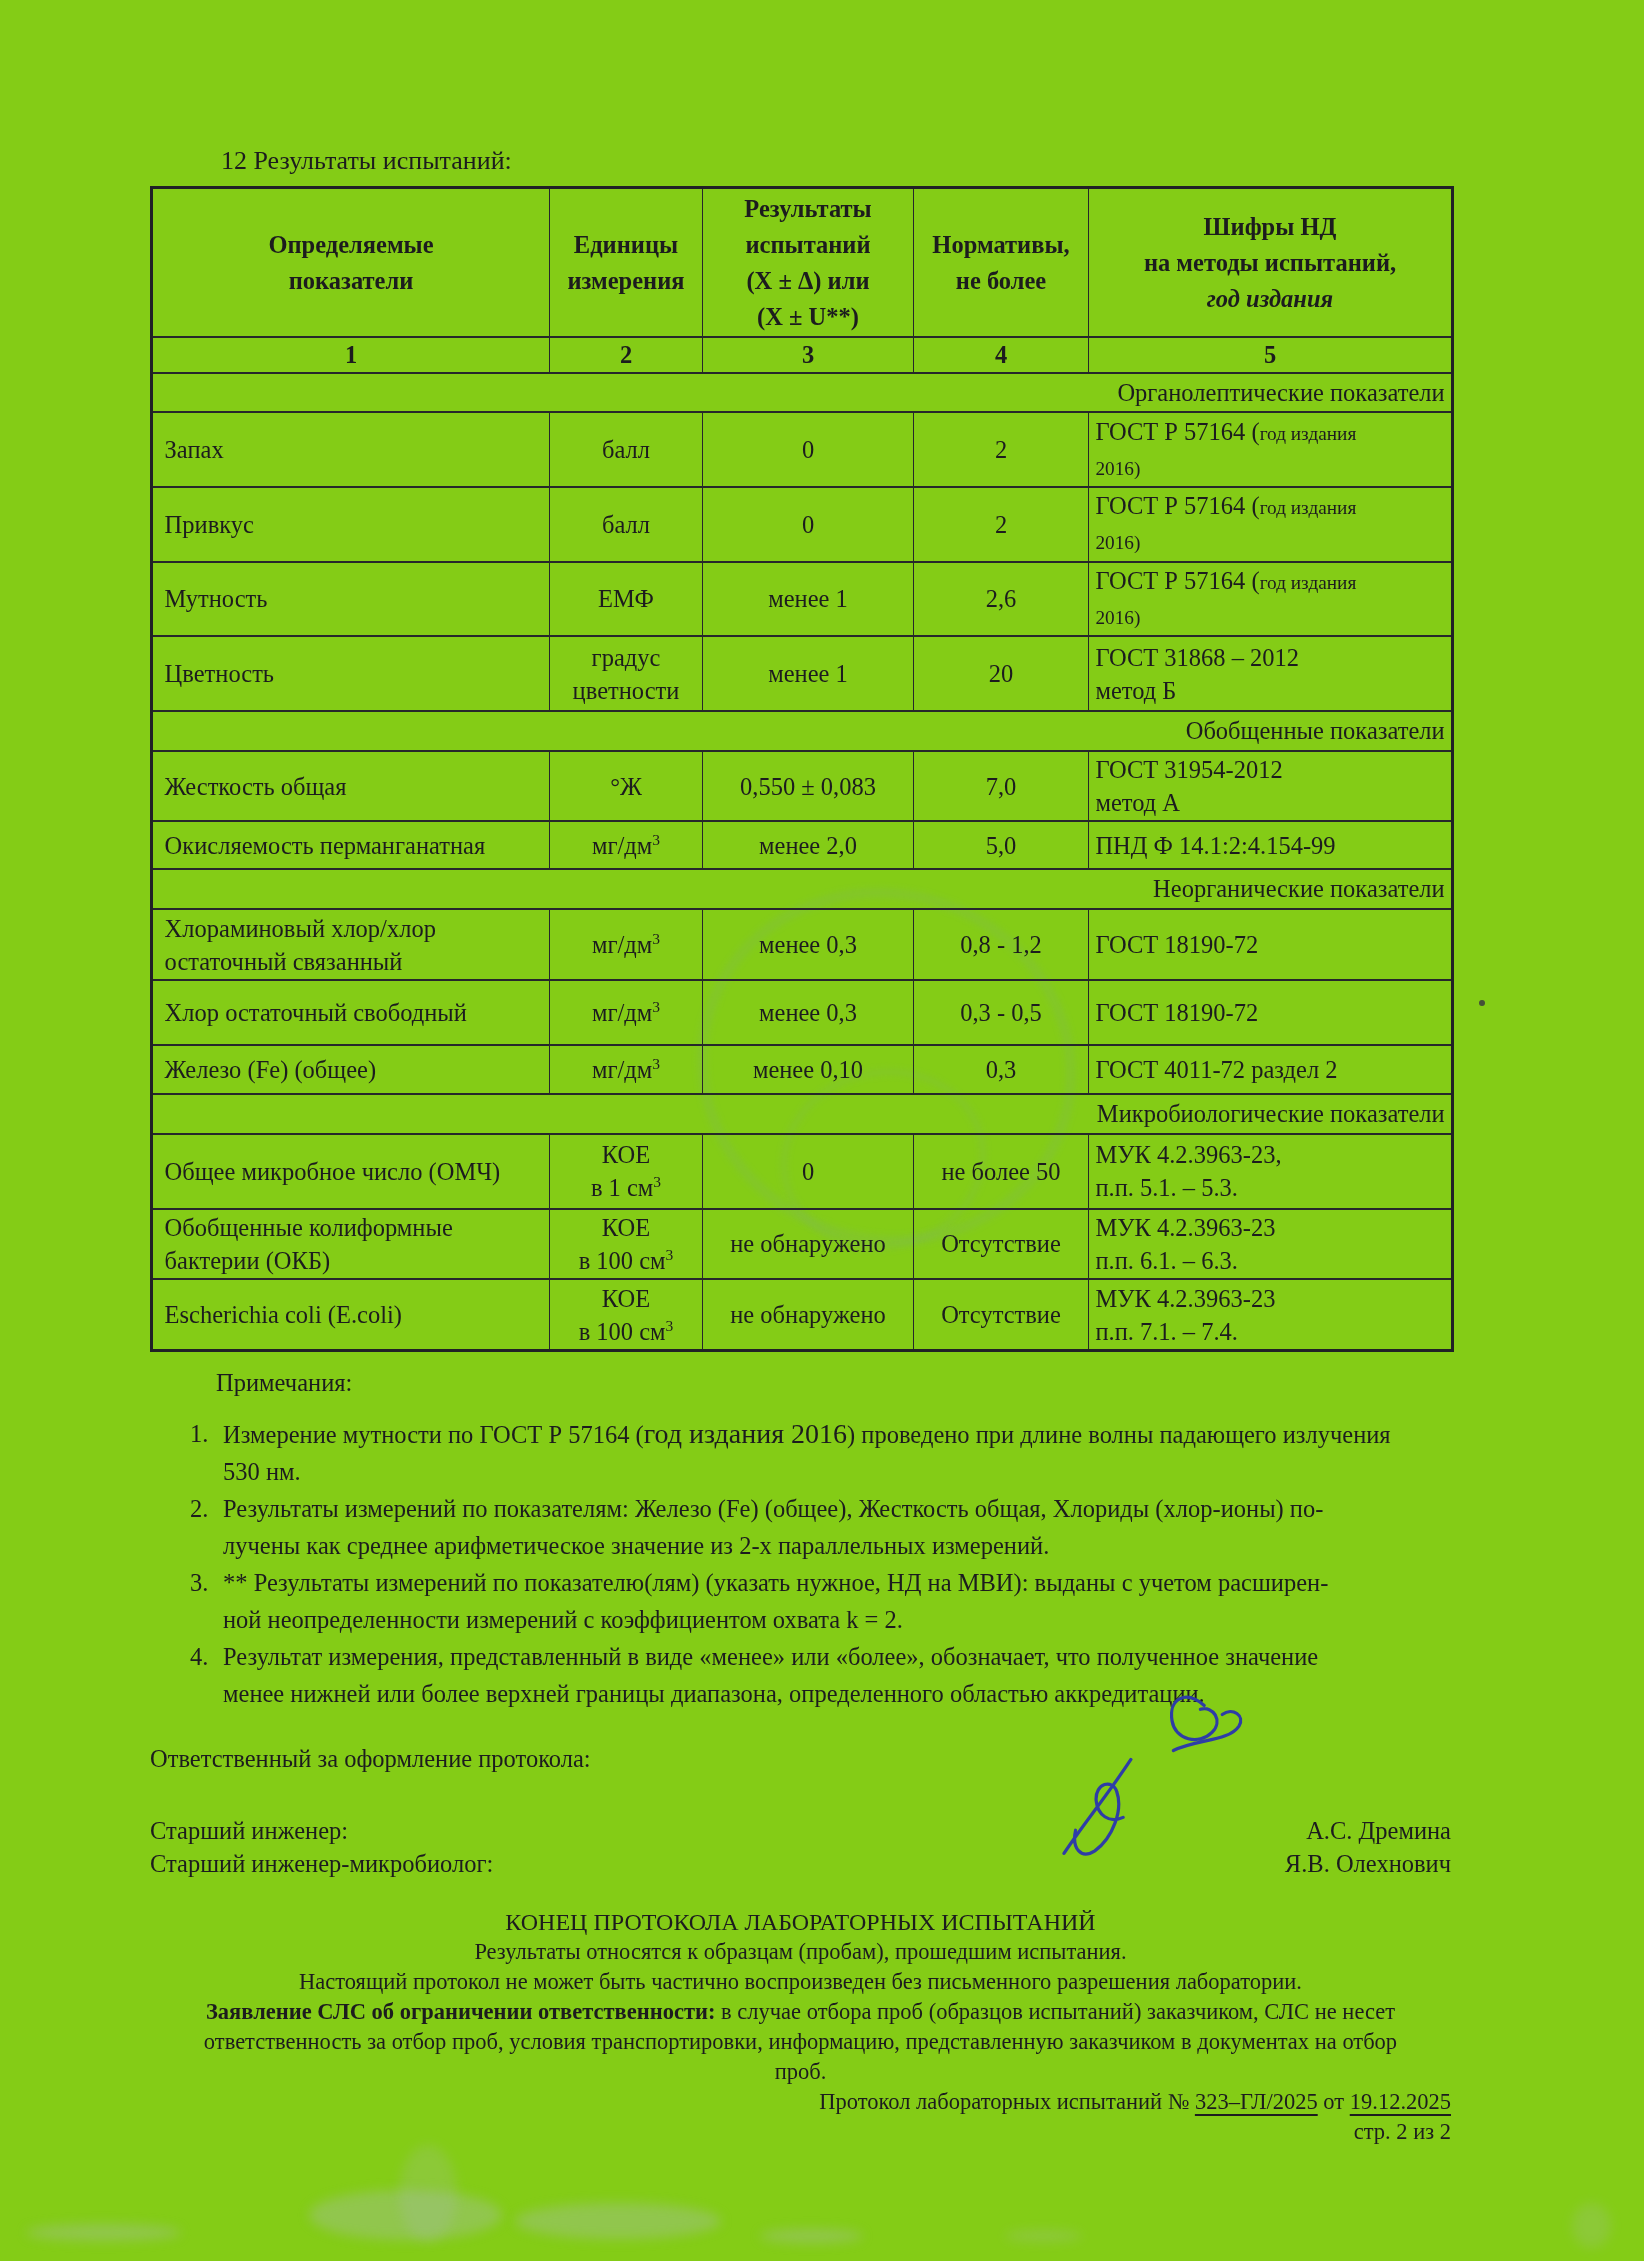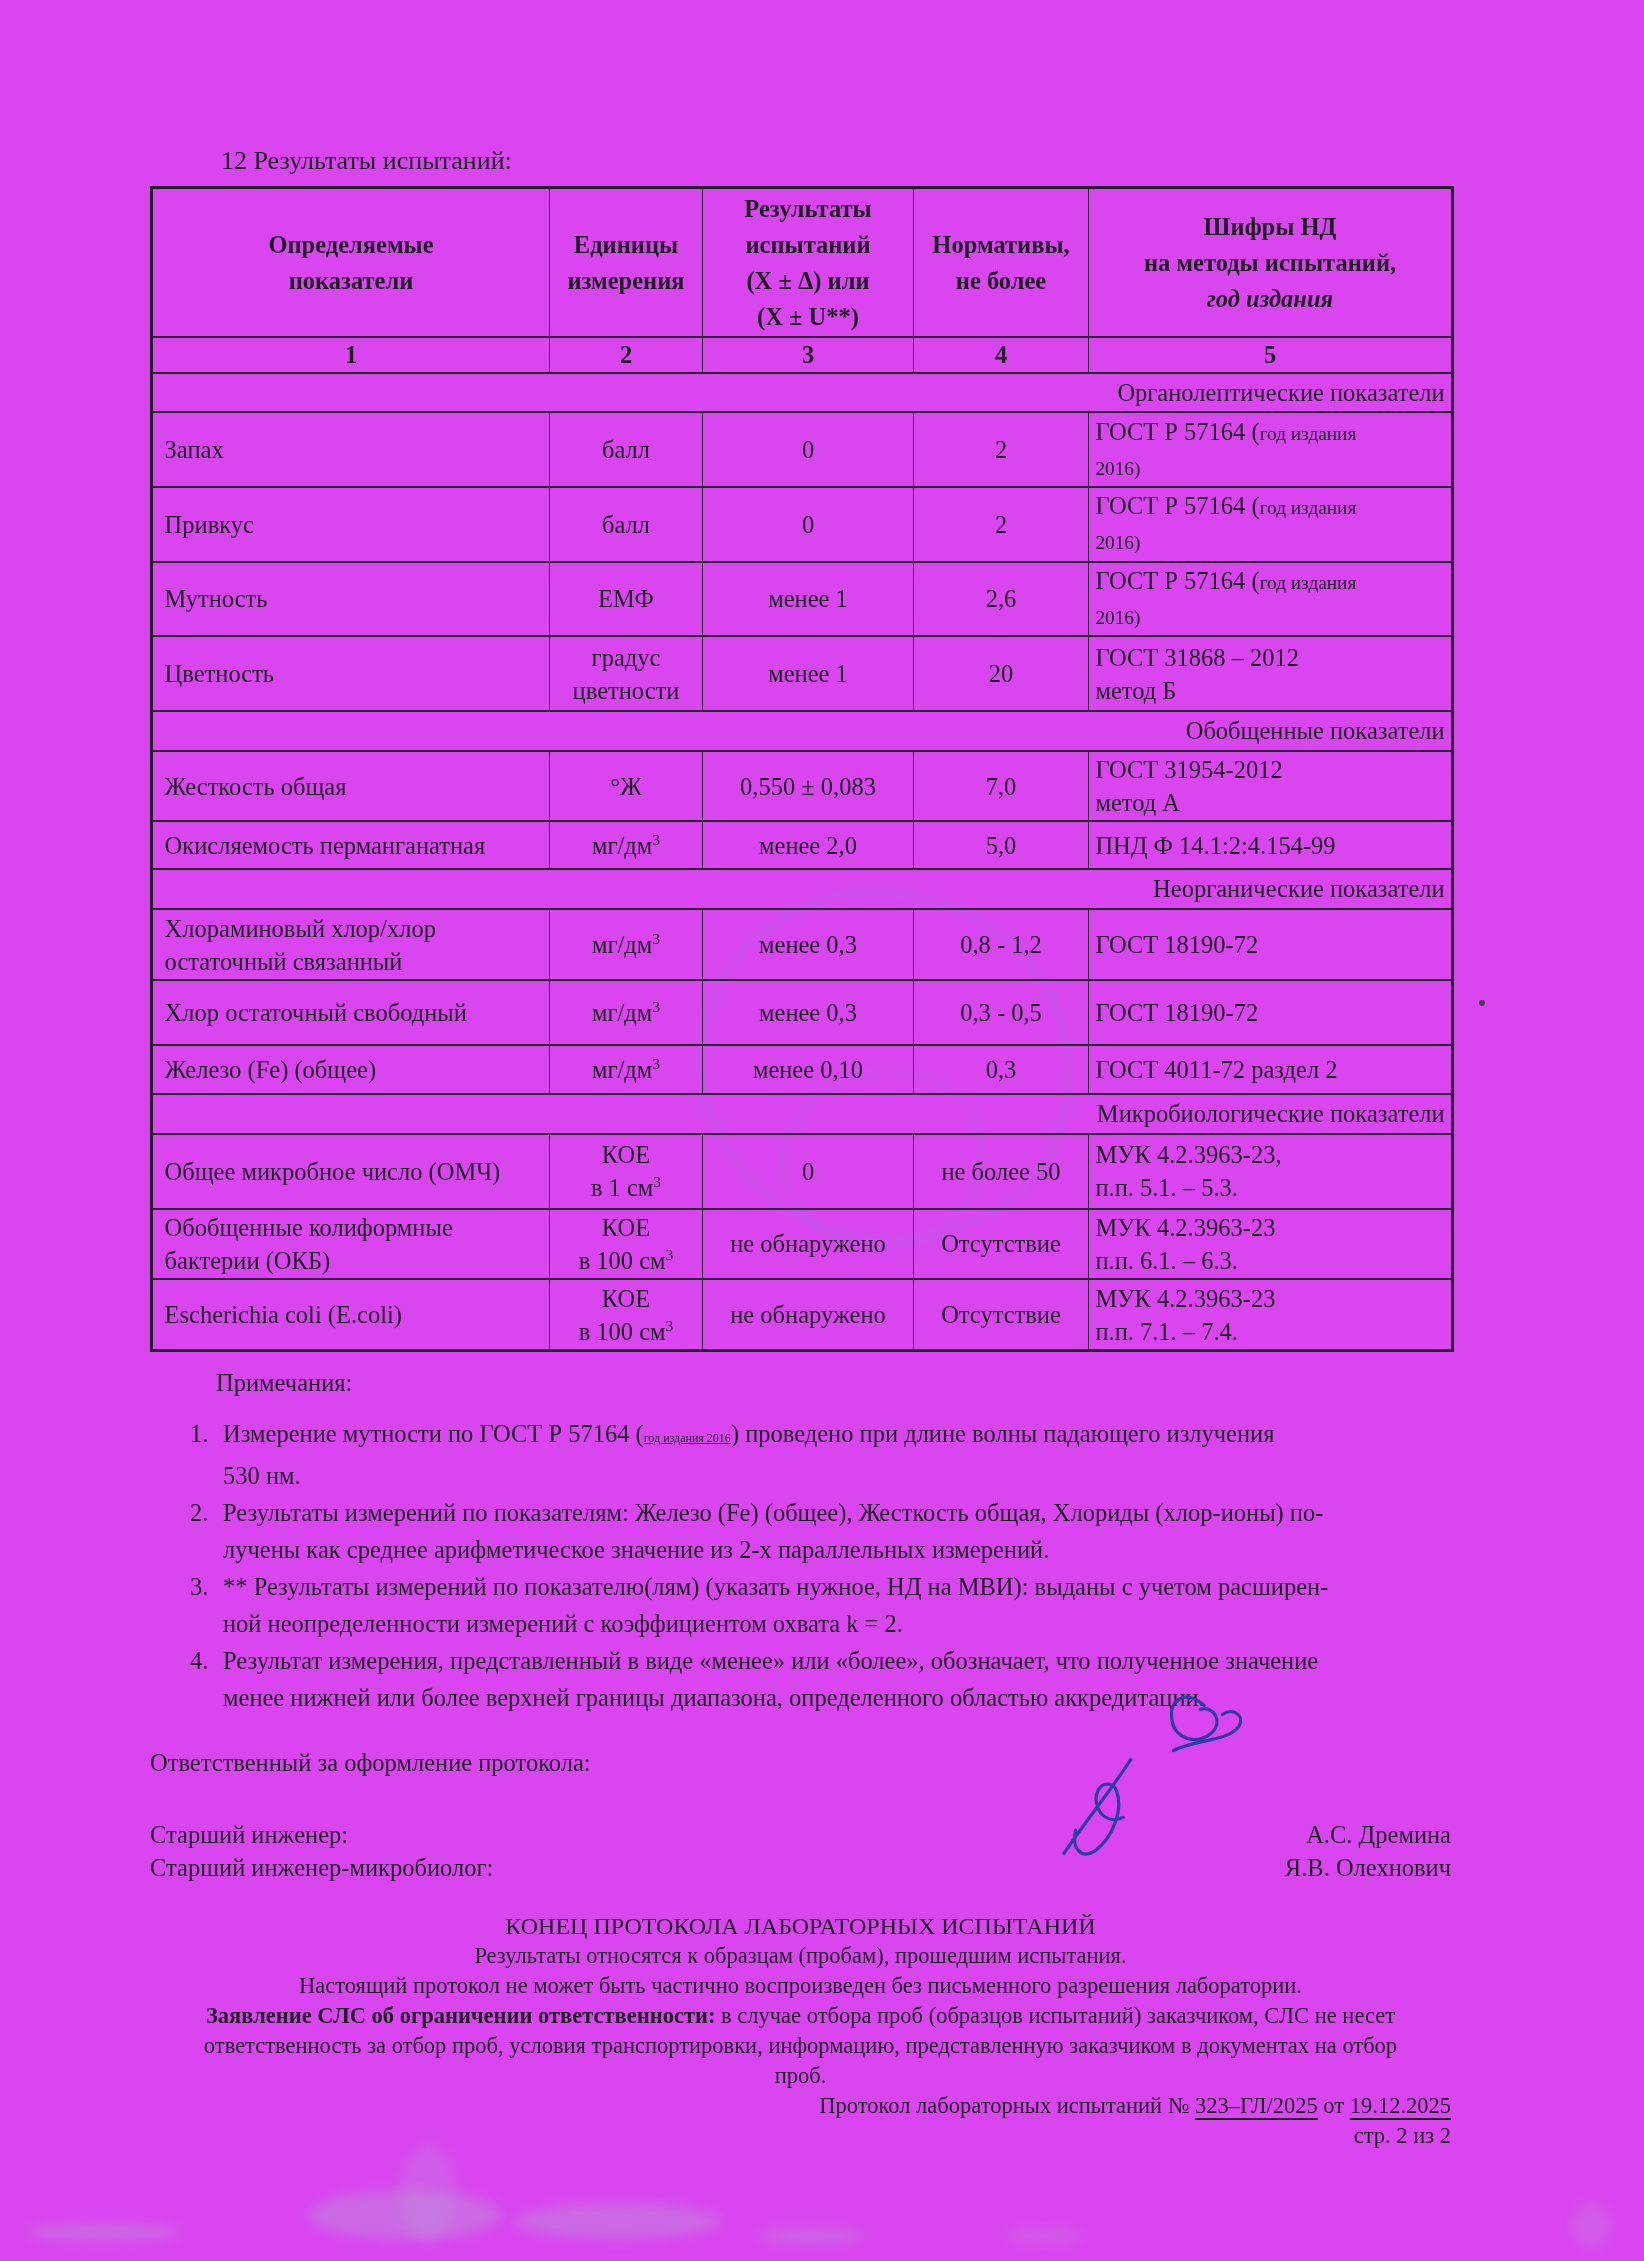--- a/index.html
+++ b/index.html
@@ -1,19 +1,19 @@
 <!DOCTYPE html>
 <html style="font-size:10.3px"><head>
 <meta charset="utf-8">
 <style>
   html,body{margin:0;padding:0;background:#ffffff;}
   .page{
     position:relative;
     width:1644px;height:2261px;
-    background:#d946ef;
+    background:#84cc16;
     font-family:"Liberation Serif",serif;
     color:#1c1c1e;
     overflow:hidden;
   }
   .content{position:absolute;left:150px;top:146px;width:1301px;}
   .doc-title{font-size:26px;margin:0 0 10.3px 71px;}
 
   
   table.results{border-collapse:collapse;table-layout:fixed;width:1301px;border:3.2px solid #202126;}
   col.w0{width:398px}col.w1{width:153px}col.w2{width:211px}col.w3{width:175px}col.w4{width:364px}
@@ -35,21 +35,21 @@
   .small{font-size:19.3px;}
   .italic{font-style:italic;font-weight:bold;}
   sup{font-size:15.5px;line-height:0;}
 
   
   .notes-label{font-size:24.5px;margin:15.5px 0 0 66px;line-height:31px;}
   .notes{margin-top:17px;}
   .note{position:relative;padding-left:73px;font-size:24.5px;}
   .note .num{position:absolute;left:40px;top:0;line-height:37px;}
   .note-line{line-height:37px;}
-  .note .small{font-size:12px;text-decoration:underline;}
+  .note .small{font-size:28px;}
 
   
   .responsible{margin-top:31px;font-size:24.5px;line-height:31px;}
   .sig-rows{margin-top:40px;}
   .sig-row{display:flex;justify-content:space-between;font-size:24.5px;line-height:33px;}
 
   
   .footer{margin-top:27px;text-align:center;font-size:22.5px;}
   .f-line{line-height:30px;}
   .f-end{font-size:24px;}

